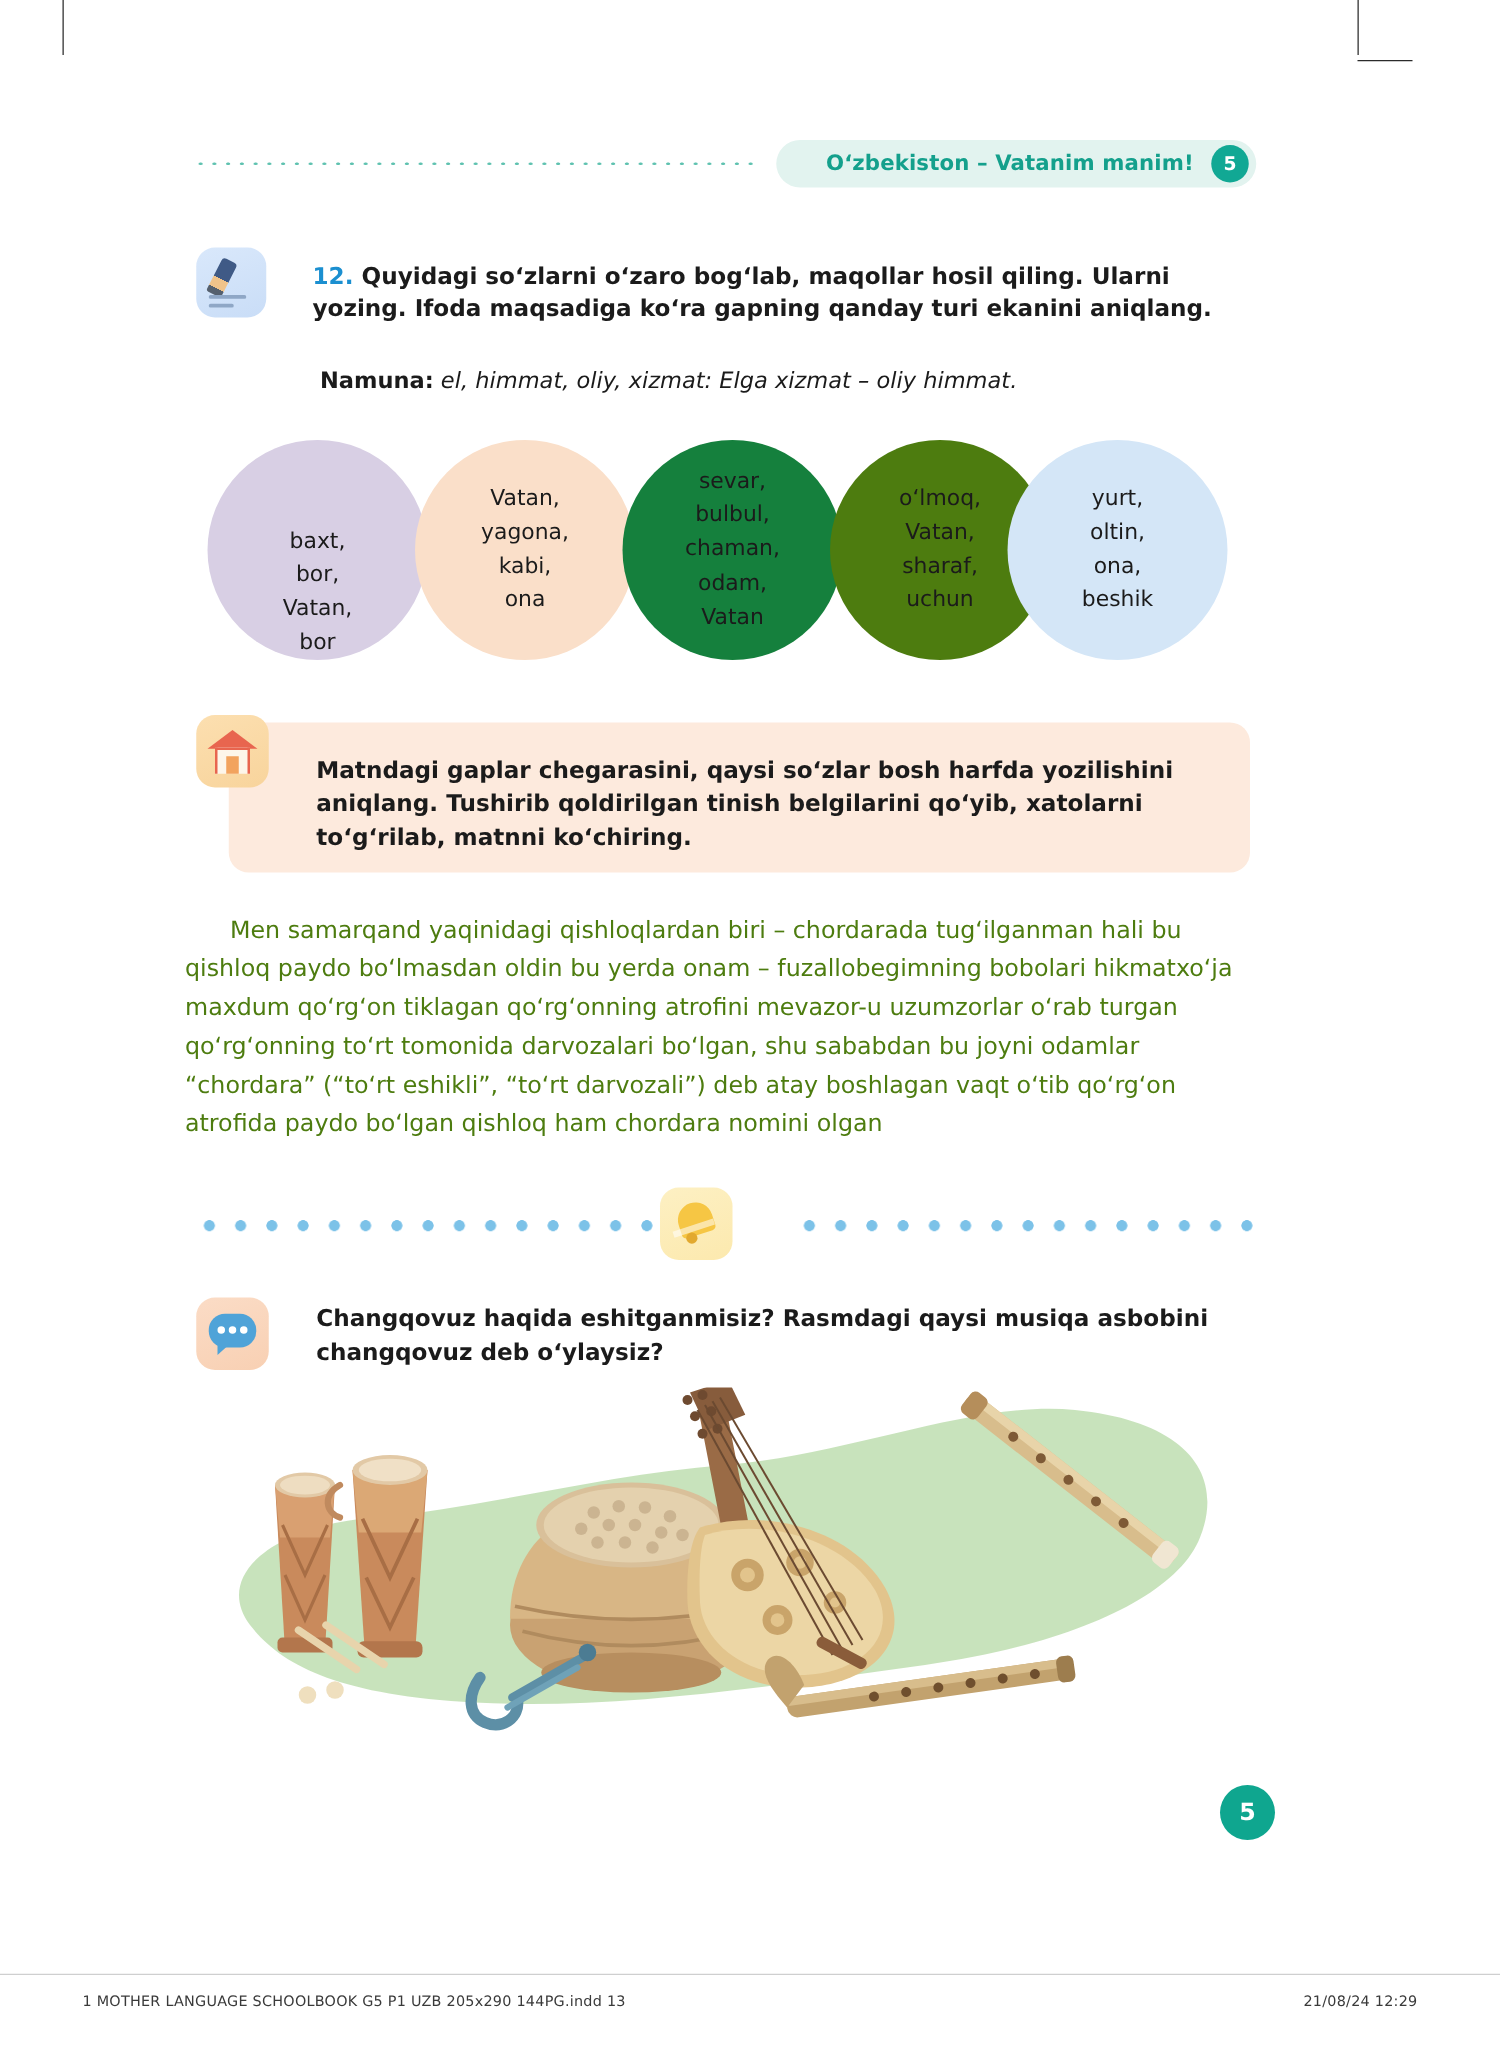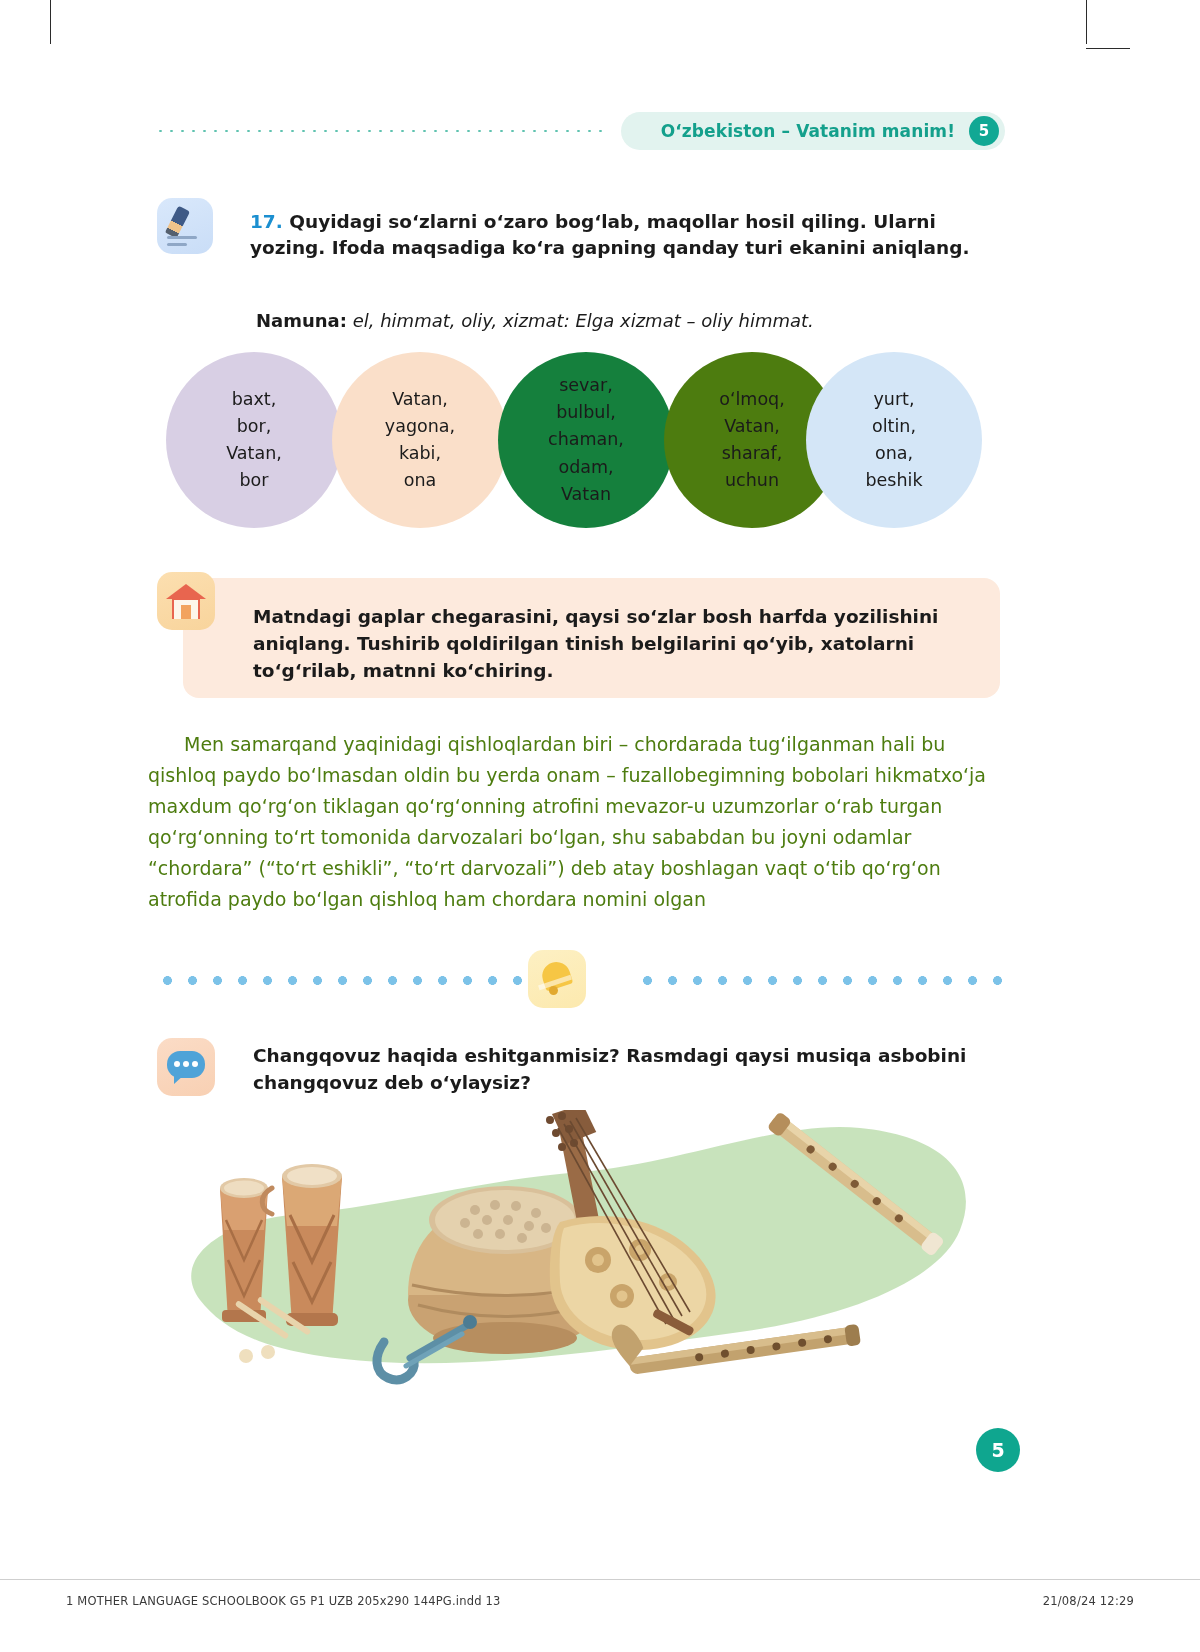--- a/index.html
+++ b/index.html
@@ -84,21 +84,21 @@
   .ex17-icon .line2 { left: 10px; top: 45px; width: 20px; }
 
   .ex17-text {
     position: absolute; left: 250px; top: 209px; width: 750px;
     font-size: 18.5px; line-height: 1.43; font-weight: 700; color: #1b1b1b;
   }
   .ex17-text .num { color: #1b8fd0; }
 
   .namuna {
     position: absolute; left: 256px; top: 294px; width: 740px;
-    font-size: 18px; color: #1b1b1b; margin-top: 16px;
+    font-size: 18px; color: #1b1b1b;
   }
   .namuna b { font-weight: 700; }
   .namuna i { font-style: italic; }
 
   
   .circles {
     position: absolute; left: 166px; top: 352px;
     width: 840px; height: 176px;
   }
   .circle {
@@ -258,31 +258,31 @@
       <div class="runhead-num">5</div>
     </div>
   </div>
 
   <div class="ex17-icon">
     <div class="pen"></div>
       <div class="line1"></div>
       <div class="line2"></div>
   </div>
   <div class="ex17-text">
-    <span class="num">17.</span>
+    <span class="num">12.</span>
     <span>Quyidagi so‘zlarni o‘zaro bog‘lab, maqollar hosil qiling. Ularni yozing. Ifoda maqsadiga ko‘ra gapning qanday turi ekanini aniqlang.</span>
   </div>
 
   <div class="namuna">
     <b>Namuna:</b>
     <i>el, himmat, oliy, xizmat: Elga xizmat – oliy himmat.</i>
   </div>
 
   <div class="circles">
-    <div class="circle c0" style="background: rgb(216, 207, 228);">
+    <div class="circle c0" style="background: rgb(216, 207, 228); align-items: flex-end;">
         <span>baxt,<br>bor,<br>Vatan,<br>bor</span>
       </div>
     <div class="circle c1" style="background: rgb(250, 223, 201);">
         <span>Vatan,<br>yagona,<br>kabi,<br>ona</span>
       </div>
     <div class="circle c2" style="background: #15803d;">
         <span>sevar,<br>bulbul,<br>chaman,<br>odam,<br>Vatan</span>
       </div>
     <div class="circle c3" style="background: #4d7c0f;">
         <span>o‘lmoq,<br>Vatan,<br>sharaf,<br>uchun</span>

